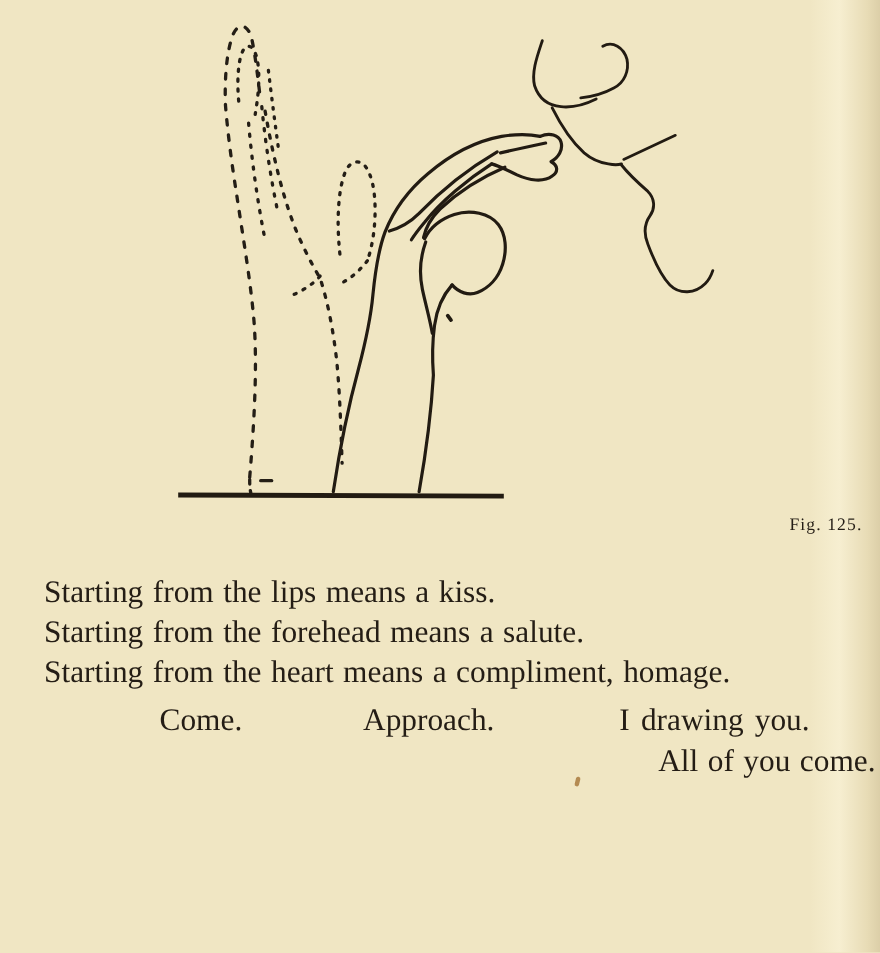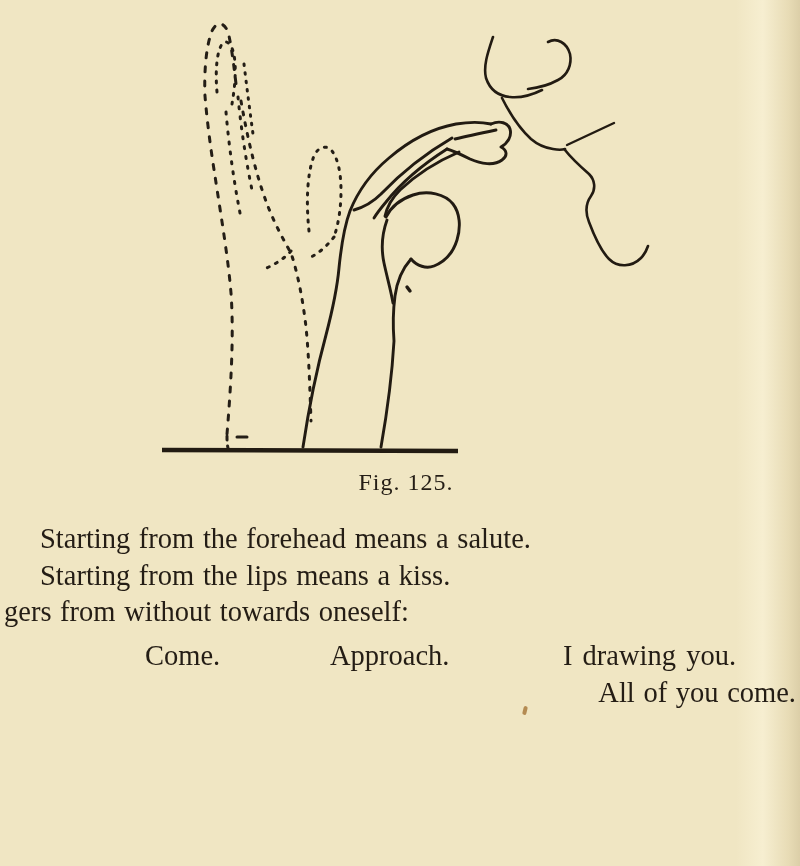--- a/index.html
+++ b/index.html
@@ -13,22 +13,22 @@
     position:absolute;top:0;right:0;width:64px;height:100%;
     background:linear-gradient(90deg,
       rgba(240,230,195,0) 0%,
       rgba(250,243,216,0.65) 42%,
       rgba(223,209,168,0.50) 82%,
       rgba(206,191,150,0.60) 100%);
   }
   .figure-svg{position:absolute;top:0;left:0;}
   .caption{
     position:absolute;top:469px;left:0;width:784px;
-    text-align:center;text-indent:28px;
-    font-size:24px;letter-spacing:1px;
+    text-align:right;text-indent:28px;
+    font-size:16px;letter-spacing:1px;
   }
   .textblock{
     position:absolute;top:521px;left:4px;width:792px;
     font-size:28.5px;line-height:36.6px;word-spacing:1.5px;
   }
   .textblock p{margin:0;text-indent:36px;}
   .textblock p.noindent{text-indent:0;}
   .jlast{text-align:justify;text-align-last:justify;}
   .gesture-row{position:relative;height:37px;margin-top:7px;word-spacing:3px;}
   .gesture-row span{position:absolute;top:0;margin-left:38px;}
@@ -83,23 +83,23 @@
   </g>
 
   <path stroke="#221b12" stroke-width="4.5" stroke-linecap="butt" d="M 162,450 L 458,451"></path>
 </svg>
 
 <div class="caption">Fig. 125.</div>
 
 <div class="ink-speck"></div>
 
 <div class="textblock">
+  <p>Starting from the lips means a kiss.</p>
   <p>Starting from the forehead means a salute.</p>
-  <p>Starting from the lips means a kiss.</p>
-  <p class="noindent">gers from without towards oneself:</p>
+  <p>Starting from the heart means a compliment, homage.</p>
 
   <div class="gesture-row">
     <span class="g1">Come.</span>
     <span class="g2">Approach.</span>
     <span class="g3">I drawing you.</span>
   </div>
 
   <p class="all-come">All of you come.</p>
 </div>
 

